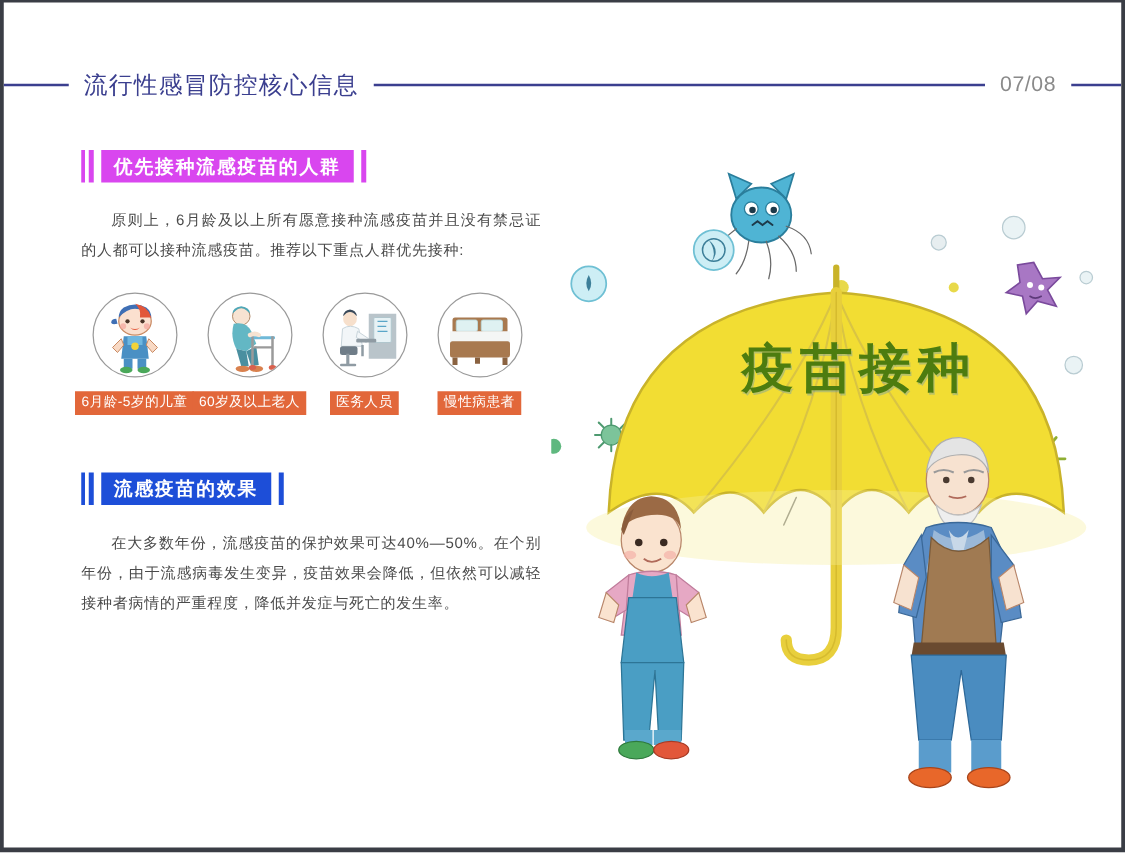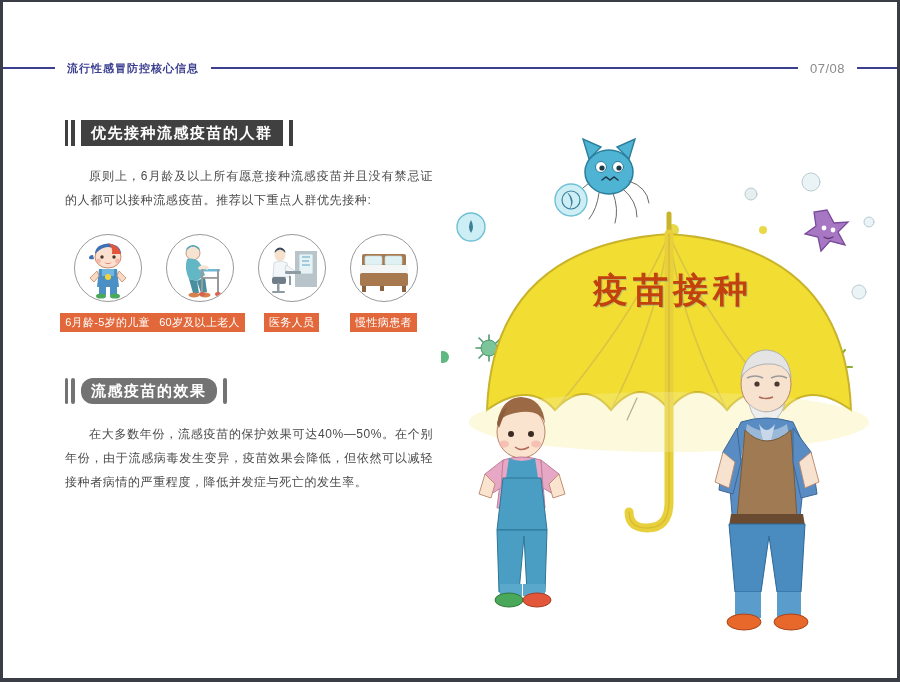--- a/index.html
+++ b/index.html
@@ -35,29 +35,29 @@
   }
   .header .rule {
     flex: 0 0 auto;
     height: 2px;
     background: #3b3f8f;
   }
   .header .rule.lead { width: 52px; }
   .header .rule.mid  { flex: 1 1 auto; }
   .header .rule.tail { width: 40px; }
   .header-title {
-    font-size: 11px;
-    font-weight: bold;
+    font-size: 19px;
+    font-weight: normal;
     color: #3b3f8f;
     letter-spacing: 1px;
     padding: 0 12px;
     white-space: nowrap;
   }
   .header-page {
-    font-size: 13px;
+    font-size: 17px;
     color: #8a8a8a;
     padding: 0 12px;
     white-space: nowrap;
     letter-spacing: 0.5px;
   }
 
   
   .left-col {
     position: absolute;
     left: 62px;
@@ -88,23 +88,23 @@
     margin: 0 6px;
   }
   .sec-head .band span {
     font-size: 15px;
     font-weight: bold;
     color: #ffffff;
     letter-spacing: 1.5px;
     white-space: nowrap;
   }
   .sec-head.orange .bars i,
-  .sec-head.orange .band { background: #404040; }
+  .sec-head.orange .band { background: #d946ef; }
   .sec-head.blue .bars i,
-  .sec-head.blue .band { background: #737373; border-radius: 12px; }
+  .sec-head.blue .band { background: #1d4ed8; }
 
   .para {
     font-size: 12px;
     line-height: 2.0;
     color: #4a4a4a;
     text-indent: 2em;
     letter-spacing: 0.6px;
     text-align: justify;
   }
 
@@ -147,23 +147,23 @@
     left: 438px;
     top: 120px;
     width: 452px;
     height: 520px;
   }
   .illus svg { display: block; }
   .umbrella-text {
     position: absolute;
     left: 152px;
     top: 145px;
-    font-size: 35px;
+    font-size: 42px;
     font-weight: bold;
-    color: #c2410c;
+    color: #4d7c0f;
     letter-spacing: 5px;
     text-shadow: 1px 1px 0 rgba(80,140,200,.35);
     white-space: nowrap;
   }
 </style>
 </head>
 <body>
 
 <div class="page">
 

